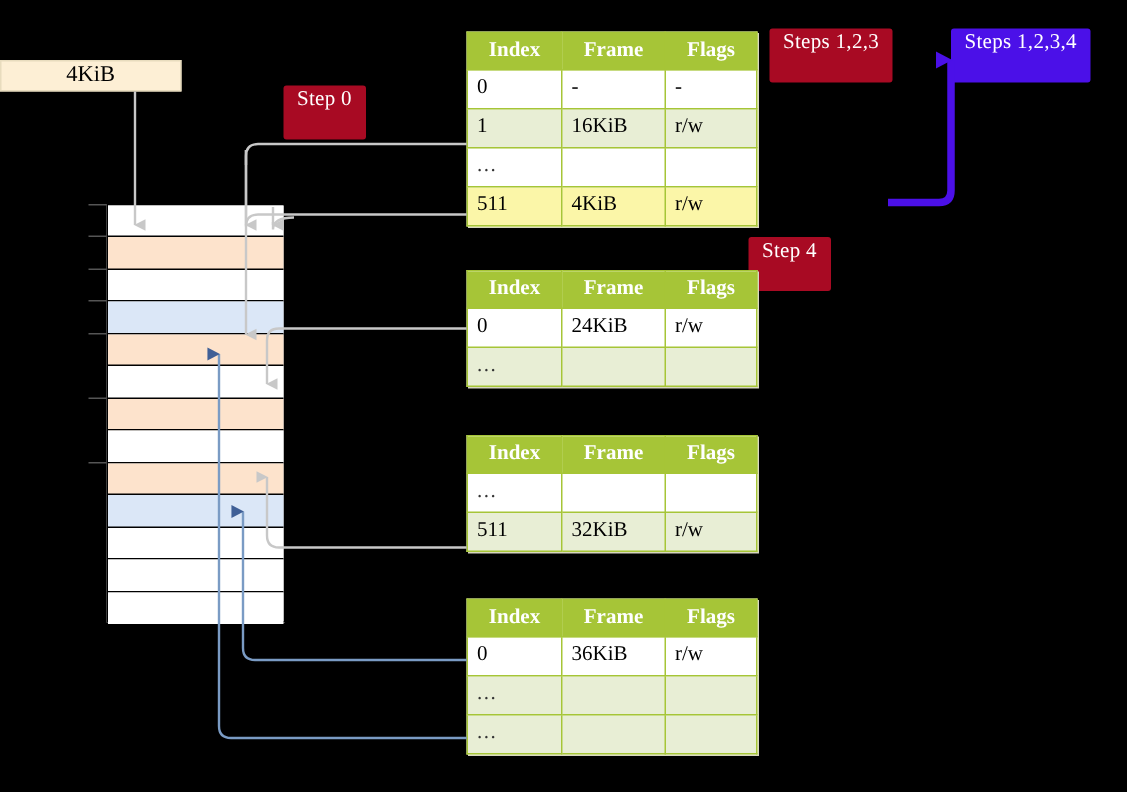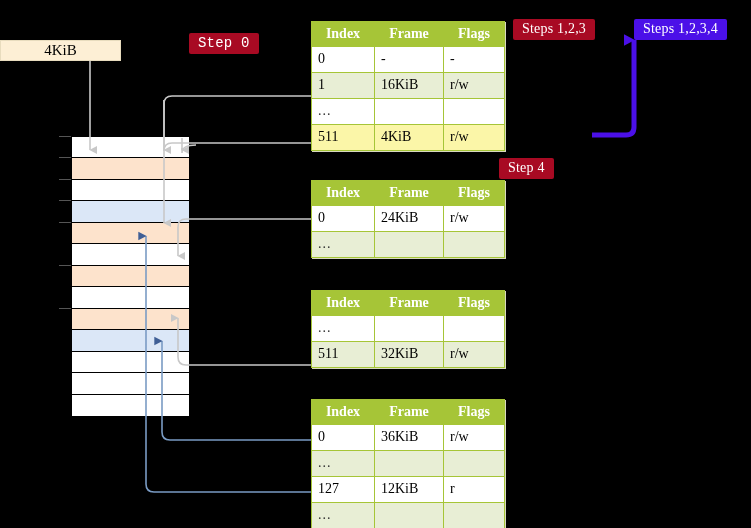--- a/index.html
+++ b/index.html
@@ -18,21 +18,21 @@
   
   .abs { position: absolute; }
 
   
   .badge {
     position: absolute;
     color: #ffffff;
     font-family: "Liberation Serif", "DejaVu Serif", serif;
     font-size: 14px;
     line-height: 16px;
-    padding: 2px 9px 3px 9px;
+    padding: 2px 9px 18px 9px;
     white-space: nowrap;
     border-radius: 2px;
     letter-spacing: 0.2px;
   }
   .badge-crimson { background: #a80a23; }
   .badge-violet  { background: #4b10e8; }
 
   
   .size-box {
     position: absolute;
@@ -118,21 +118,21 @@
   #overlay {
     position: absolute;
     left: 0; top: 0;
     width: 751px; height: 528px;
     pointer-events: none;
   }
 </style>
 </head>
 <body>
 
-<div class="badge badge-crimson" style="left:189px; top:33px;font-family:Liberation Mono, monospace;">Step 0</div>
+<div class="badge badge-crimson" style="left:189px; top:57px;">Step 0</div>
 
 <div class="badge badge-crimson" style="left:513px; top:19px;">Steps 1,2,3</div>
 
 <div class="badge badge-violet" style="left:634px; top:19px;">Steps 1,2,3,4</div>
 
 <div class="badge badge-crimson" style="left:499px; top:158px;">Step 4</div>
 
 <div class="size-box" style="left:0px; top:40px; width:121px; height:21px;">4KiB</div>
 
 <div id="mem-column">
@@ -245,25 +245,20 @@
       <tr class="row-odd">
         <td class="c-index">0</td>
         <td class="c-frame">36KiB</td>
         <td class="c-flags">r/w</td>
       </tr>
       <tr class="row-even">
         <td class="c-index"><span class="dots">...</span></td>
         <td class="c-frame"></td>
         <td class="c-flags"></td>
       </tr>
-      <tr class="row-odd">
-        <td class="c-index">127</td>
-        <td class="c-frame">12KiB</td>
-        <td class="c-flags">r</td>
-      </tr>
       <tr class="row-even">
         <td class="c-index"><span class="dots">...</span></td>
         <td class="c-frame"></td>
         <td class="c-flags"></td>
       </tr>
     </tbody>
   </table>
 
 <svg id="overlay" viewBox="0 0 751 528">
   <defs>

